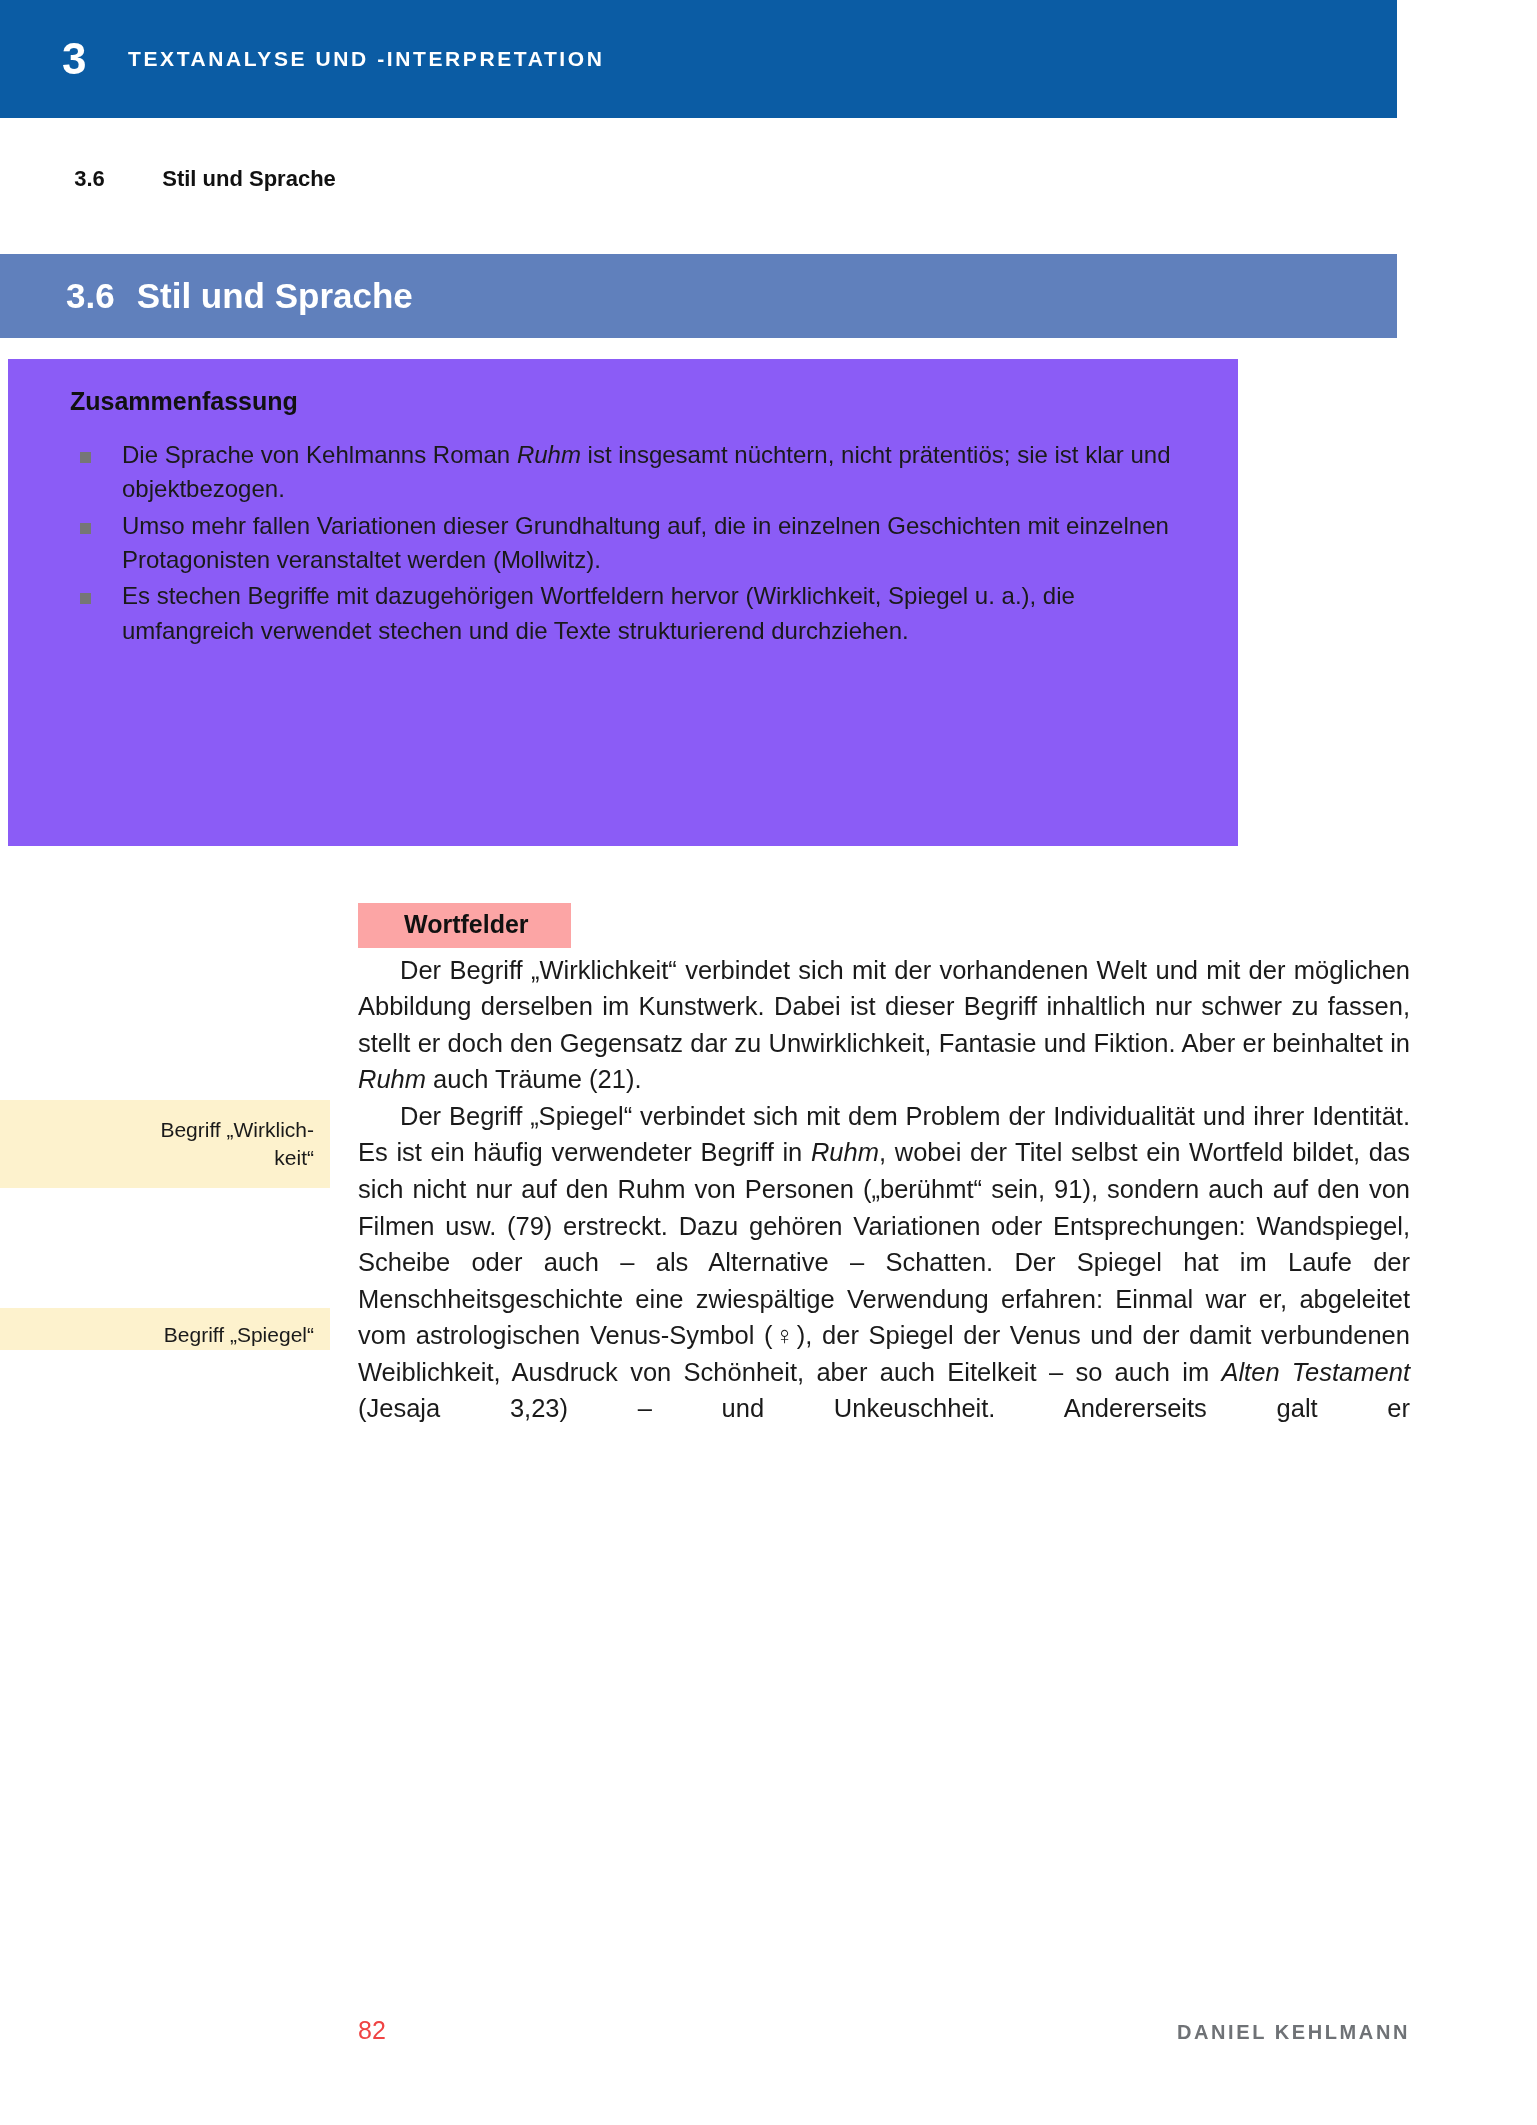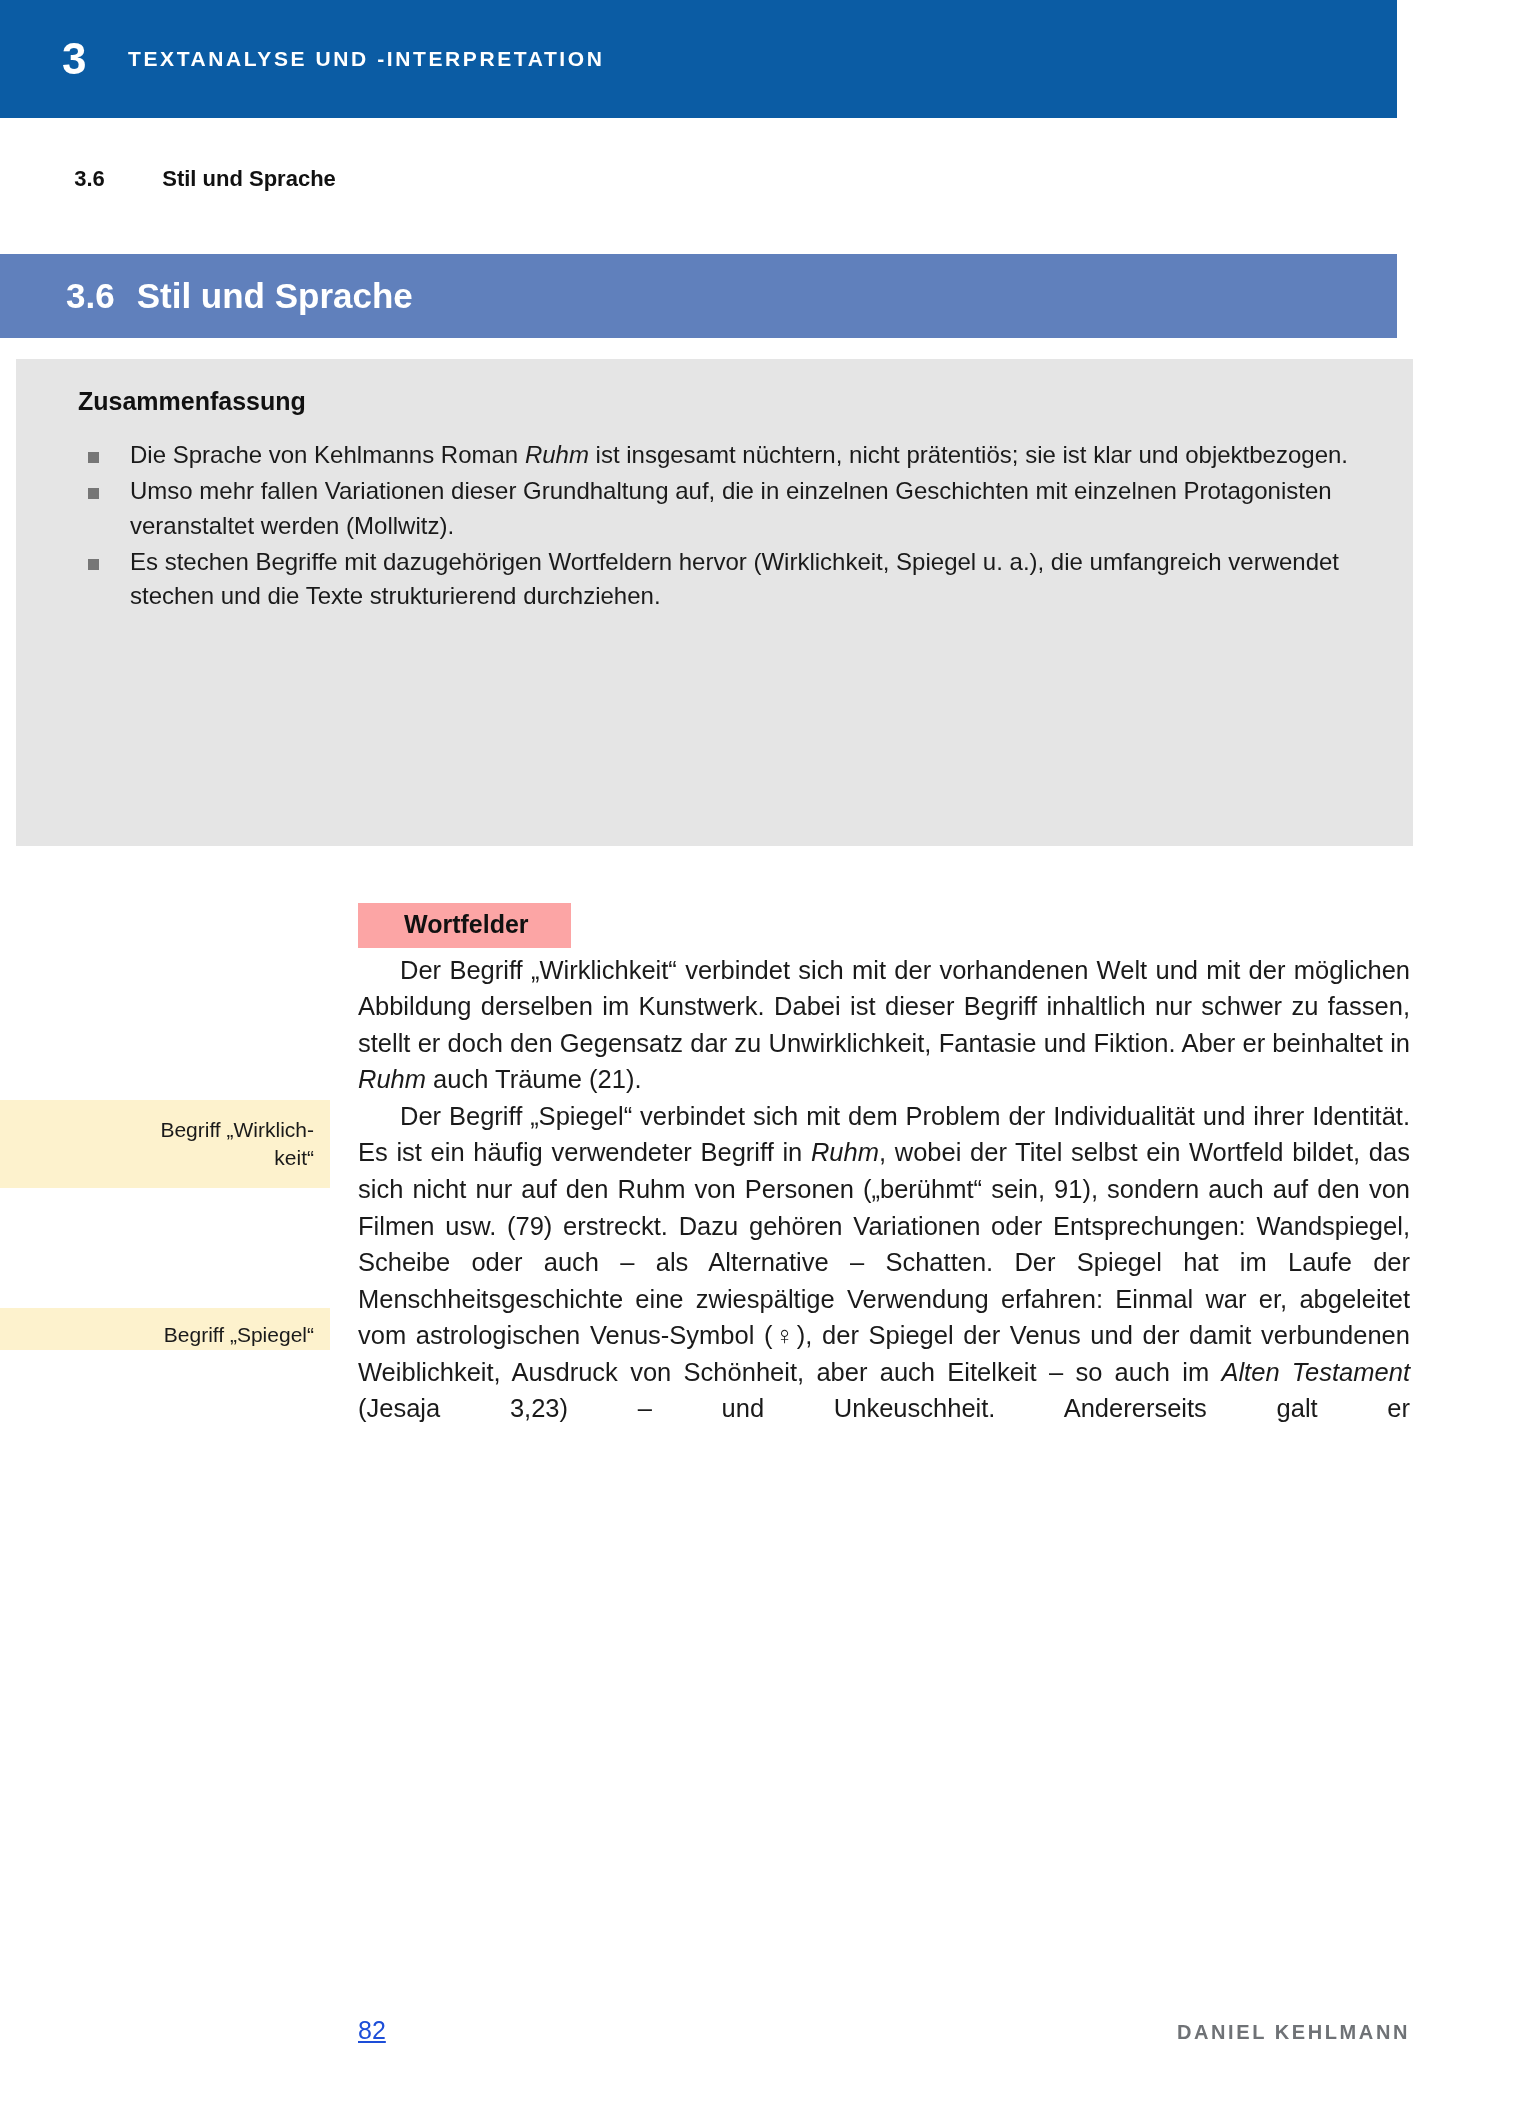--- a/index.html
+++ b/index.html
@@ -76,25 +76,25 @@
   #section-band .sec-title {
     color: #ffffff;
     font-size: 35px;
     font-weight: 600;
     margin-left: 22px;
   }
 
   
   #summary-box {
     position: absolute;
-    left: 16px;
+    left: 8px;
     top: 359px;
-    width: 1397px;
+    width: 1230px;
     height: 487px;
-    background: #e5e5e5;
+    background: #8b5cf6;
     box-sizing: border-box;
     padding: 28px 44px 0 62px;
   }
   #summary-heading {
     font-size: 25px;
     font-weight: 700;
     color: #111111;
     margin: 0 0 22px 0;
   }
   #summary-list {
@@ -174,22 +174,21 @@
     left: 0;
     top: 2016px;
     width: 1410px;
     height: 40px;
   }
   #page-number {
     position: absolute;
     left: 358px;
     top: 0;
     font-size: 25px;
-    color: #1d4ed8;
-    text-decoration: underline;
+    color: #ef4444;
   }
   #footer-author {
     position: absolute;
     right: 0;
     top: 5px;
     font-size: 20px;
     letter-spacing: 2.6px;
     color: #6f7276;
     font-weight: 600;
     text-transform: uppercase;

